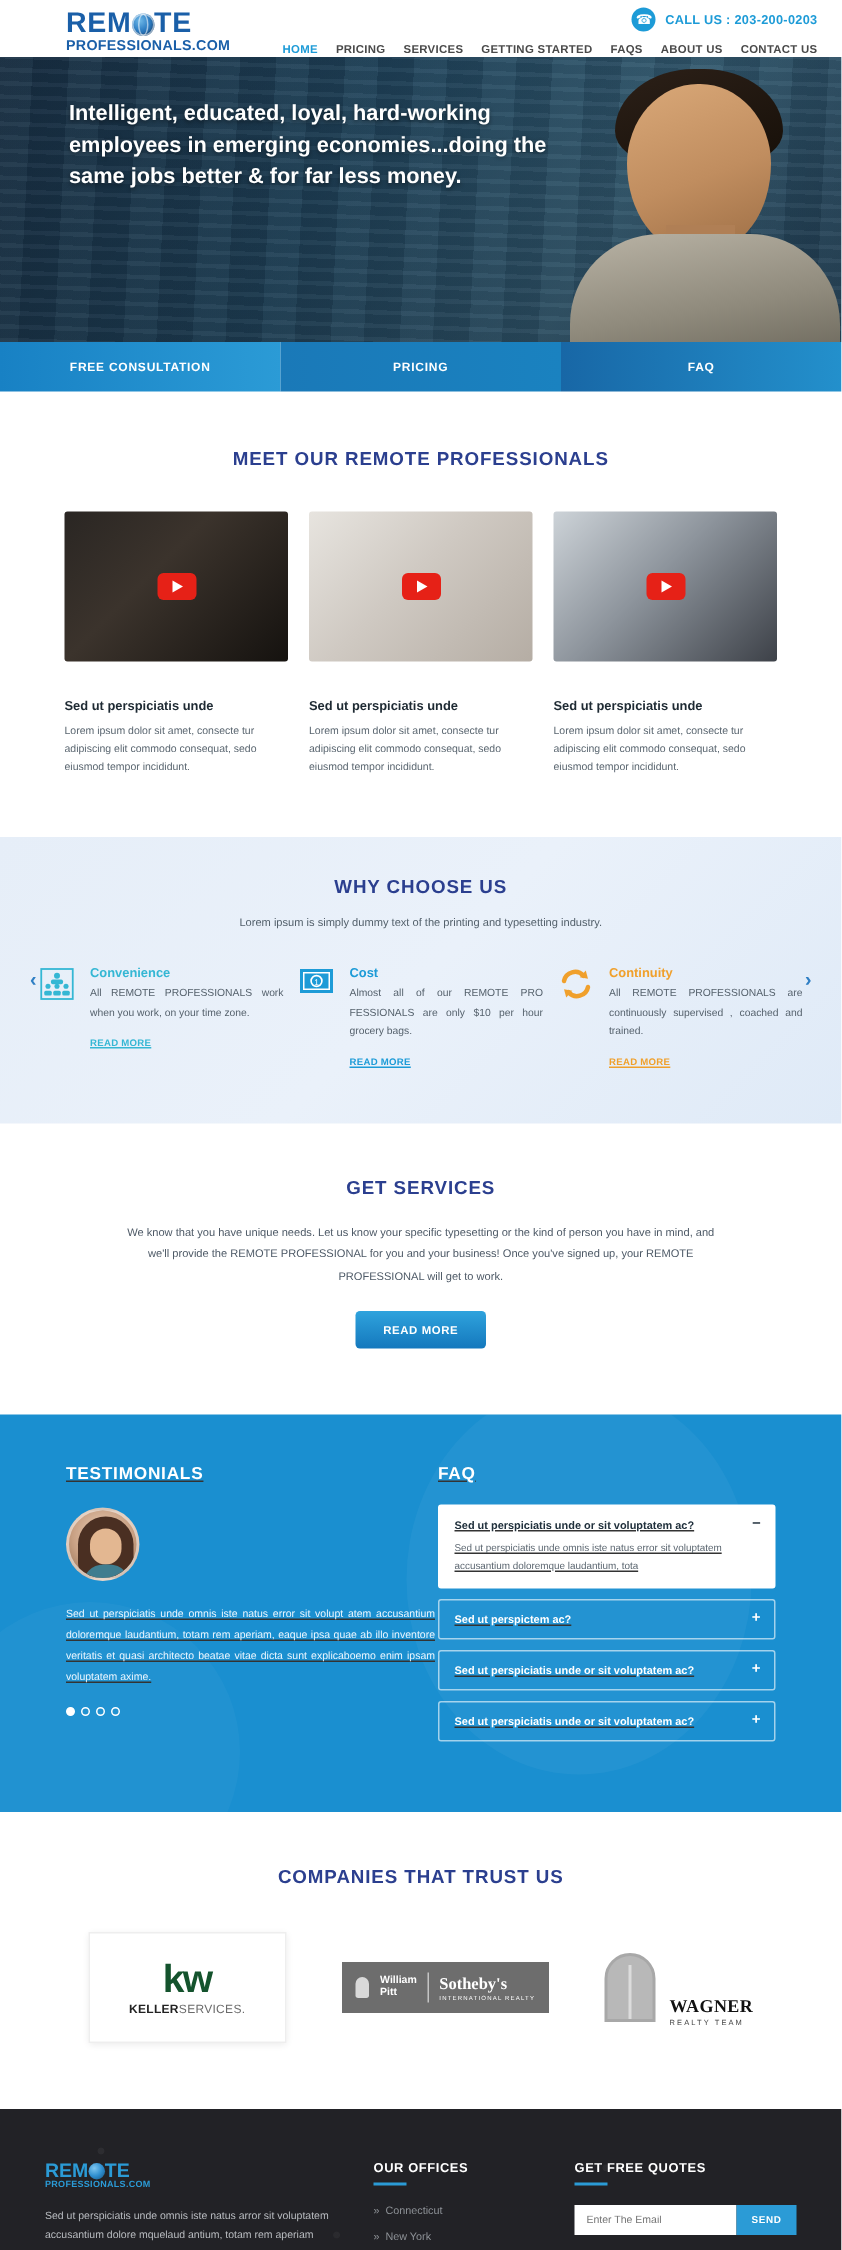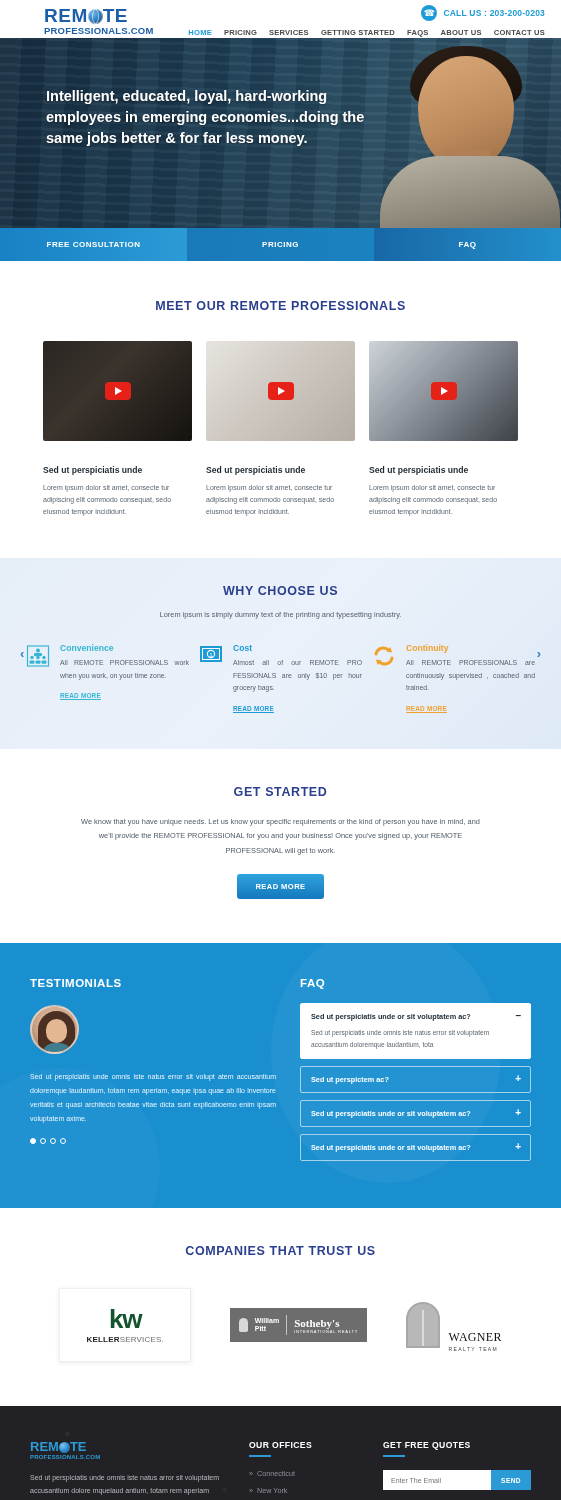--- a/index.html
+++ b/index.html
@@ -103,21 +103,21 @@
   }
   .hero-person .body {
     position:absolute; left: 14px; top: 118px; width: 180px; height: 80px;
     border-radius: 60px 60px 0 0;
     background: linear-gradient(170deg, #b9b3a5 0%, #8f8a7c 60%, #6e6a5e 100%);
   }
   .hero-person .neck {
     position:absolute; left: 78px; top: 112px; width: 46px; height: 28px;
     background: #b07f55;
   }
-  .hero-text { position: absolute; left: 46px; top: 48px; width: 330px; }
+  .hero-text { position: absolute; left: 46px; top: 28px; width: 330px; }
   .hero-h1 {
     color: #ffffff; font-size: 14.5px; line-height: 21px; font-weight: bold;
     text-shadow: 0 1px 3px rgba(0,0,0,.45);
   }
   .hero-p {
     margin-top: 12px; color: #e8eef2; font-size: 7.4px; line-height: 14px;
     text-shadow: 0 1px 2px rgba(0,0,0,.45); width: 322px;
   }
 
   
@@ -207,21 +207,21 @@
   .btn-primary {
     display:inline-block; margin-top: 16px;
     background: linear-gradient(180deg,#2fa3dd 0%, #1478bd 100%);
     color:#fff; font-size: 7.6px; font-weight:bold; letter-spacing:.4px;
     padding: 8px 18px; border-radius: 3px; border:none; cursor:pointer;
   }
 
   
   .blueband {
     background: #1a8fd0; position:relative; overflow:hidden;
-    padding: 34px 30px 40px; display:flex; gap: 24px;
+    padding: 34px 44px 40px; display:flex; gap: 2px; text-decoration: underline;
   }
   .blueband::before {
     content:""; position:absolute; right: 60px; top: -20px;
     width: 230px; height: 260px; border-radius: 50%;
     background: rgba(255,255,255,.045);
   }
   .blueband::after {
     content:""; position:absolute; left: -40px; bottom: -60px;
     width: 200px; height: 200px; border-radius:50%;
     background: rgba(255,255,255,.03);
@@ -291,21 +291,21 @@
   .wagner { display:flex; align-items:center; gap: 9px; }
   .wag-arch {
     width: 34px; height: 46px; background:#b8b8b8;
     border-radius: 17px 17px 0 0; position:relative;
     border: 2px solid #a8a8a8;
   }
   .wag-arch::before {
     content:""; position:absolute; left:50%; top:6px; bottom:0; width:2px;
     background:#dcdcdc; transform:translateX(-50%);
   }
-  .wag-txt-1 { font-size: 12px; font-weight:normal; font-family:"Liberation Serif", serif; color:#111; letter-spacing:.3px;margin-top:32px; }
+  .wag-txt-1 { font-size: 12px; font-weight:bold; font-family:"Liberation Serif", serif; color:#111; letter-spacing:.3px;margin-top:32px; }
   .wag-txt-2 { font-size: 5px; letter-spacing: 1.4px; color:#444; margin-top:1px; }
 
   
   .footer {
     background:#222226; position:relative; overflow:hidden;
     padding: 34px 30px 0; display:flex; gap: 14px;
     min-height: 140px;
   }
   .footer::before {
     content:""; position:absolute; inset:0;
@@ -486,22 +486,22 @@
           <h4>Continuity</h4>
           <p>All REMOTE PROFESSIONALS are continuously supervised , coached and trained.</p>
           <a class="readmore" href="#">READ MORE</a>
         </div>
       </div>
 
     </div>
   </div>
 
   <div class="getstarted">
-    <div class="sec-title">GET STARTED</div>
-    <p>We know that you have unique needs. Let us know your specific requirements or the kind of person you have in mind, and we'll provide the REMOTE PROFESSIONAL for you and your business! Once you've signed up, your REMOTE PROFESSIONAL will get to work.</p>
+    <div class="sec-title">GET SERVICES</div>
+    <p>We know that you have unique needs. Let us know your specific typesetting or the kind of person you have in mind, and we'll provide the REMOTE PROFESSIONAL for you and your business! Once you've signed up, your REMOTE PROFESSIONAL will get to work.</p>
     <button class="btn-primary">READ MORE</button>
   </div>
 
   <div class="blueband">
 
     <div class="col-test">
       <div class="band-h">TESTIMONIALS</div>
       <div class="avatar">
         <div class="a-hair"></div>
           <div class="a-face"></div>

